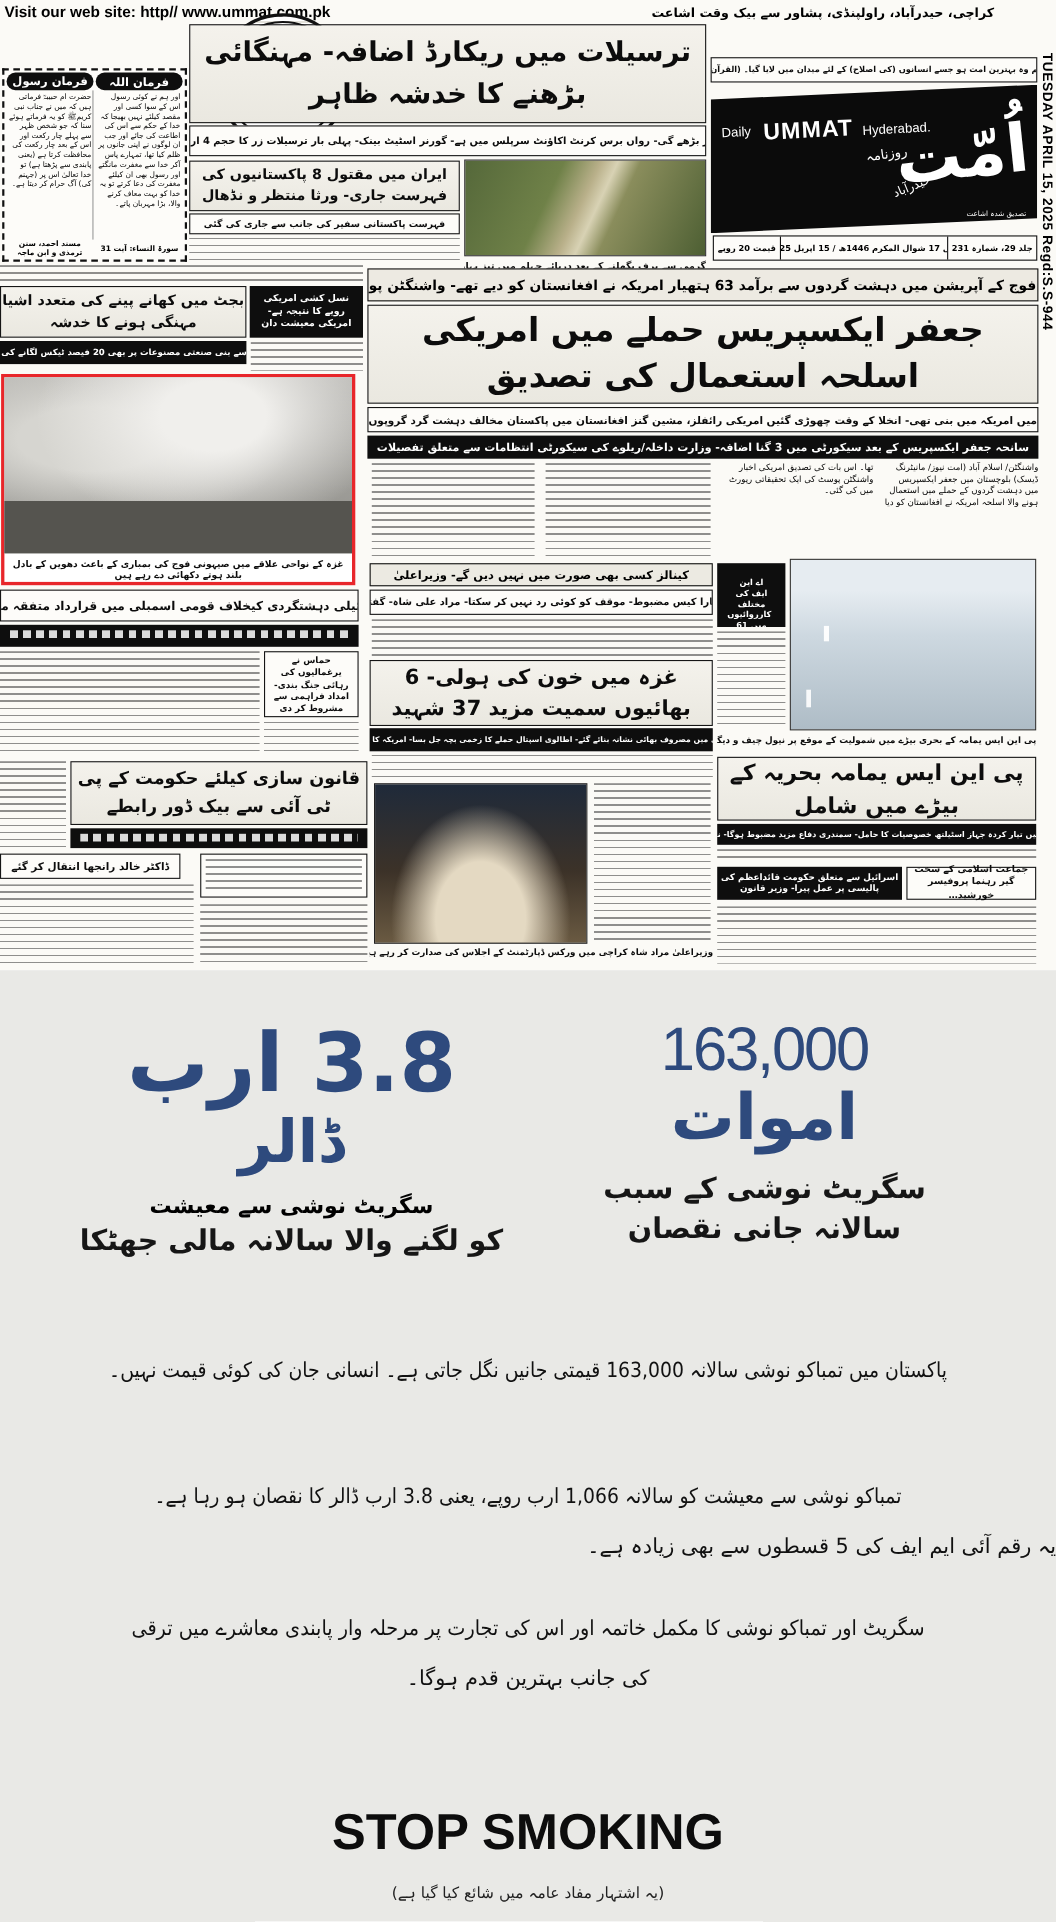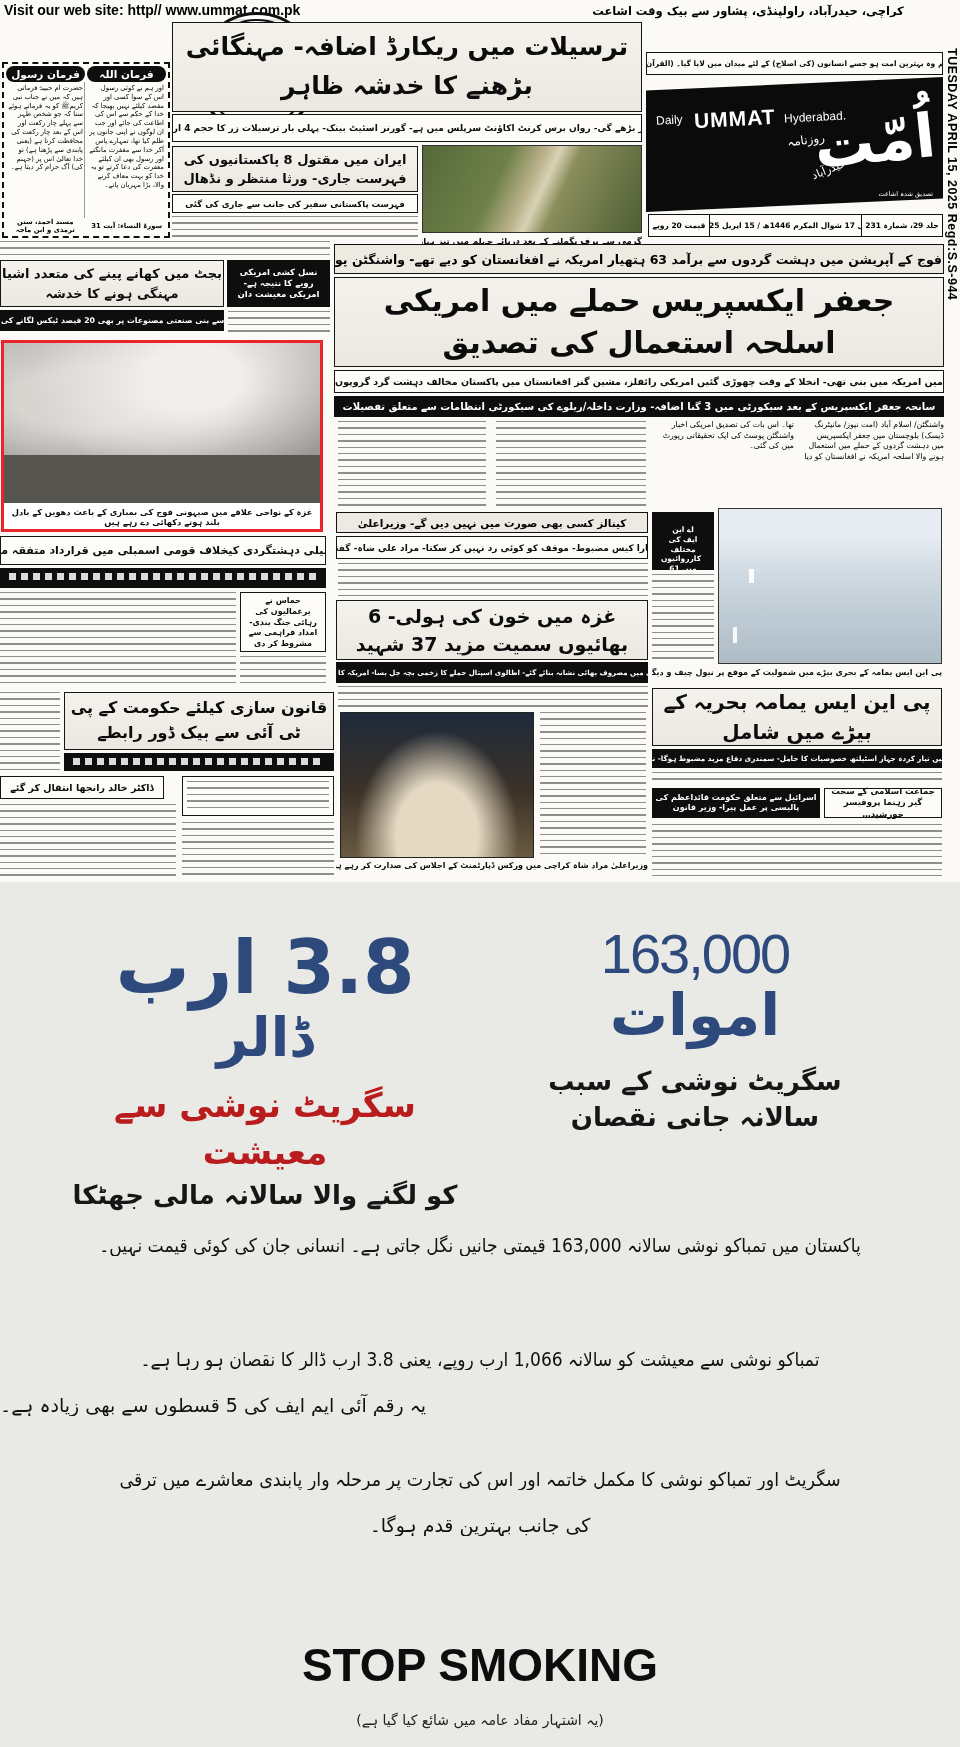--- a/index.html
+++ b/index.html
@@ -178,28 +178,28 @@
     <div class="abs" style="left:470px;top:44px;width:450px;text-align:center;color:#2e4a7d;">
       <div class="en" style="font-size:56px;font-weight:normal;line-height:1;letter-spacing:-2px;">163,000</div>
       <div class="ur" style="font-size:58px;font-weight:bold;line-height:1.15;text-align:center;">اموات</div>
       <div class="ur" style="font-size:26px;font-weight:bold;color:#161616;line-height:1.4;margin-top:14px;">سگریٹ نوشی کے سبب</div>
       <div class="ur" style="font-size:26px;font-weight:bold;color:#161616;line-height:1.4;">سالانہ جانی نقصان</div>
     </div>
 
     <div class="abs" style="left:50px;top:48px;width:430px;text-align:center;color:#2e4a7d;">
       <div class="ur" style="font-size:74px;font-weight:bold;line-height:1;">3.8 ارب</div>
       <div class="ur" style="font-size:54px;font-weight:bold;line-height:1.25;">ڈالر</div>
-      <div class="ur" style="font-size:34px;font-weight:bold;color:#b91c1c;line-height:1.4;margin-top:10px;">سگریٹ نوشی سے معیشت</div>
+      <div class="ur" style="font-size:20px;font-weight:bold;color:#000000;line-height:1.4;margin-top:10px;">سگریٹ نوشی سے معیشت</div>
       <div class="ur" style="font-size:26px;font-weight:bold;color:#161616;line-height:1.4;">کو لگنے والا سالانہ مالی جھٹکا</div>
     </div>
 
     <div class="abs ur nw" style="left:0px;top:352px;width:960px;text-align:center;font-size:19px;color:#111;transform:scaleX(.9);">پاکستان میں تمباکو نوشی سالانہ 163,000 قیمتی جانیں نگل جاتی ہے۔ انسانی جان کی کوئی قیمت نہیں۔</div>
 
     <div class="abs ur nw" style="left:0px;top:466px;width:960px;text-align:center;font-size:19px;color:#111;transform:scaleX(.9);">تمباکو نوشی سے معیشت کو سالانہ 1,066 ارب روپے، یعنی 3.8 ارب ڈالر کا نقصان ہو رہا ہے۔</div>
-    <div class="abs ur nw" style="left:0px;top:512px;width:960px;text-align:left;font-size:19px;color:#111;">یہ رقم آئی ایم ایف کی 5 قسطوں سے بھی زیادہ ہے۔</div>
+    <div class="abs ur nw" style="left:0px;top:512px;width:960px;text-align:right;font-size:19px;color:#111;">یہ رقم آئی ایم ایف کی 5 قسطوں سے بھی زیادہ ہے۔</div>
 
     <div class="abs ur nw" style="left:0px;top:586px;width:960px;text-align:center;font-size:19px;color:#111;transform:scaleX(.92);">سگریٹ اور تمباکو نوشی کا مکمل خاتمہ اور اس کی تجارت پر مرحلہ وار پابندی معاشرے میں ترقی</div>
     <div class="abs ur nw" style="left:0px;top:632px;width:960px;text-align:center;font-size:19px;color:#111;">کی جانب بہترین قدم ہوگا۔</div>
 
     <div class="abs en" style="left:0px;top:756px;width:960px;text-align:center;font-size:46px;font-weight:bold;color:#0d0d0d;">STOP SMOKING</div>
 
     <div class="abs ur" style="left:0px;top:830px;width:960px;text-align:center;font-size:14px;color:#222;">(یہ اشتہار مفاد عامہ میں شائع کیا گیا ہے)</div>
   </div>
 
 </div>

